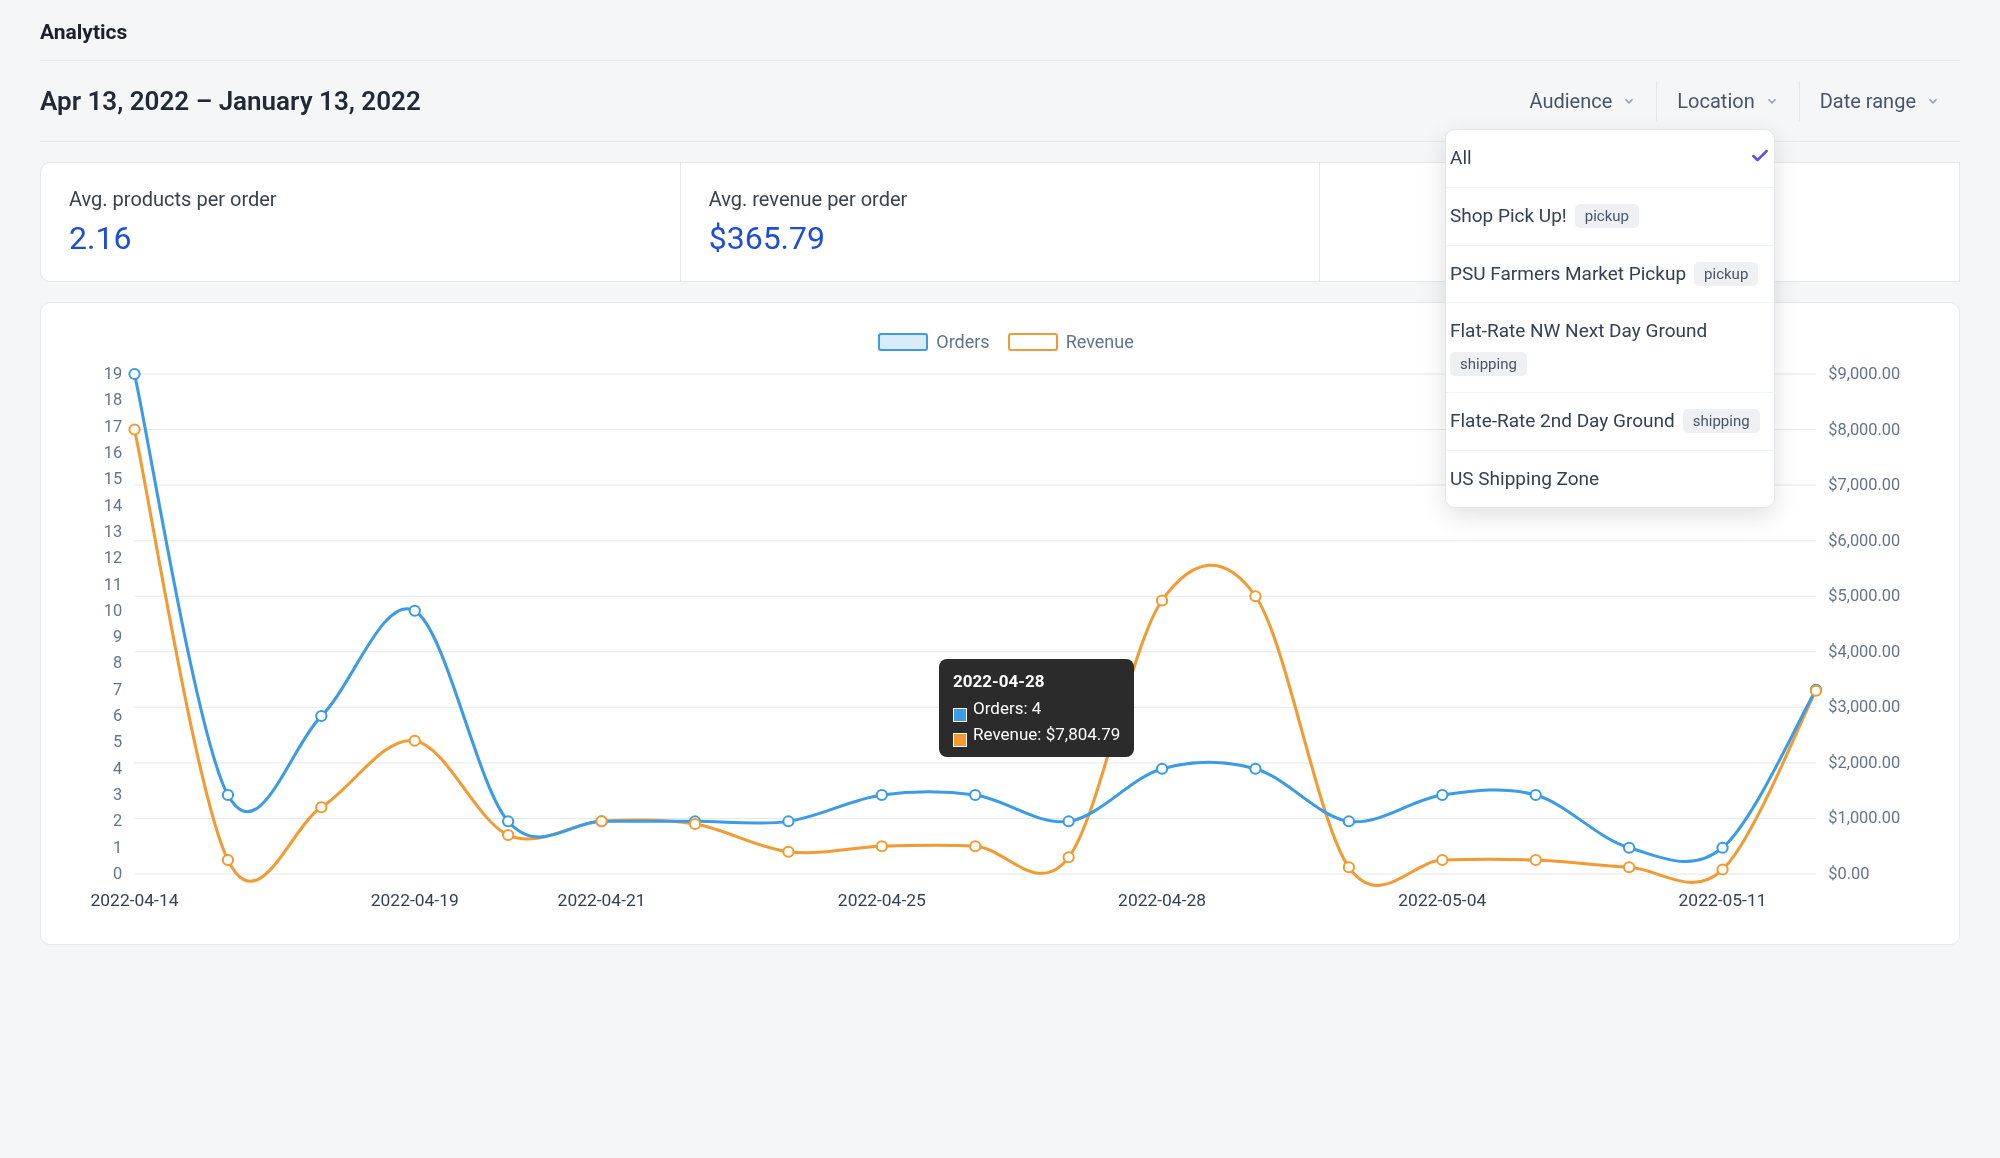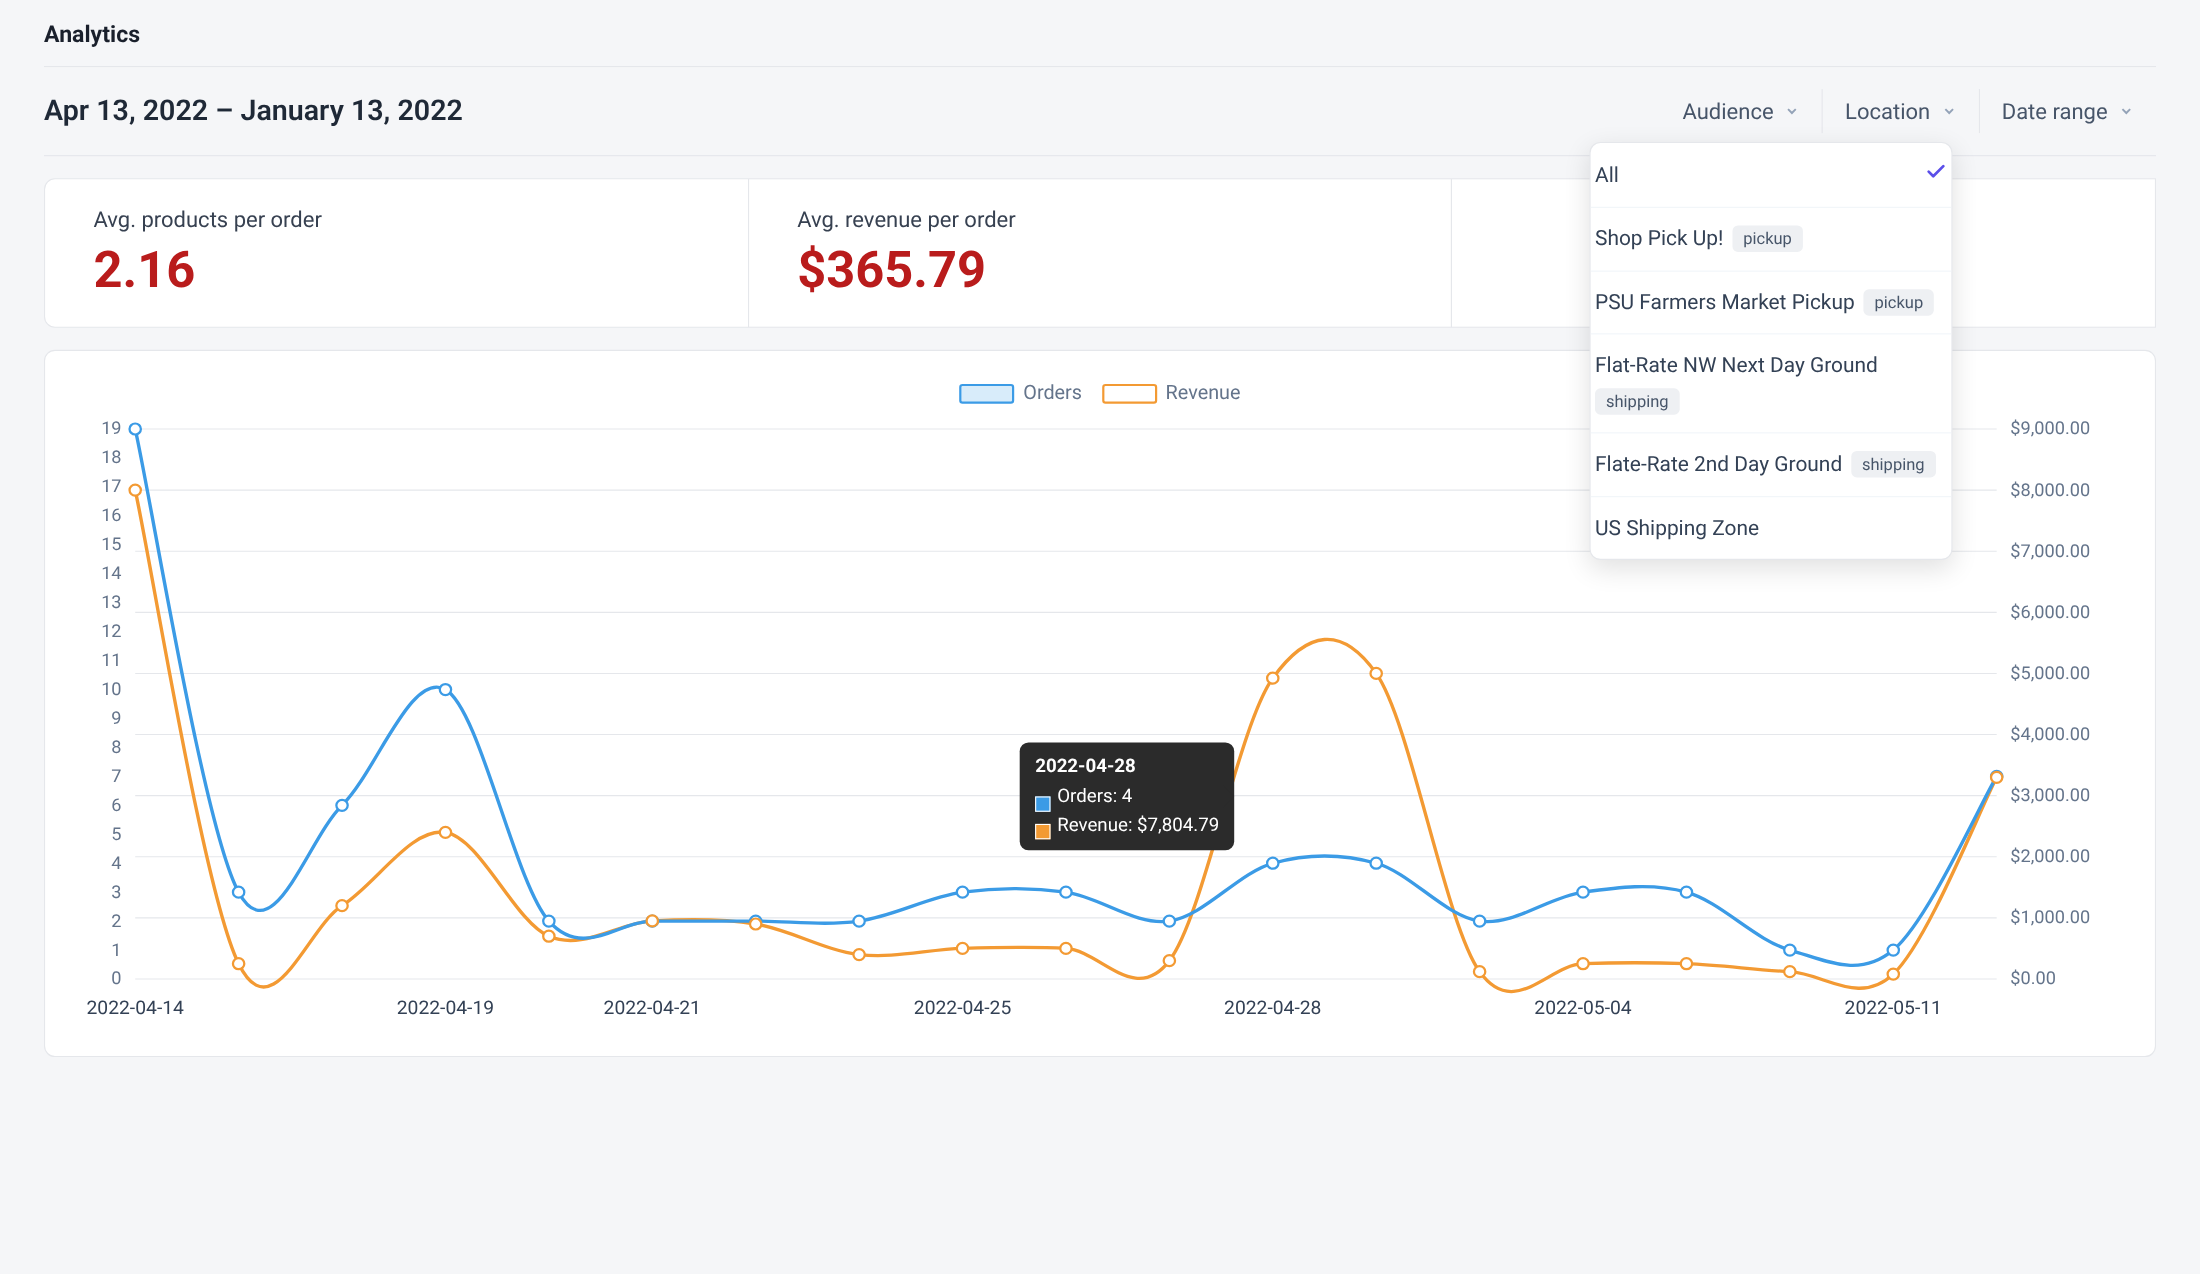--- a/index.html
+++ b/index.html
@@ -88,42 +88,42 @@
 .stats {
   display: flex;
   gap: 0;
   margin: 20px 0;
 }
 .stat-card {
   flex: 1;
   background: #fff;
   border: 1px solid #e5e7eb;
   border-radius: 10px;
-  padding: 24px 44px;
+  padding: 24px 28px;
 }
 .stat-card + .stat-card { margin-left: -1px; }
 .stat-card:first-child { border-top-right-radius: 0; border-bottom-right-radius: 0; }
 .stat-card:nth-child(2) { border-radius: 0; }
 .stat-card:nth-child(3) { border-radius: 0; }
 .stat-card:last-child { border-top-left-radius: 0; border-bottom-left-radius: 0; }
 .stat-label {
   font-size: 20px;
   color: #374151;
   margin-bottom: 8px;
 }
 .stat-value {
-  font-size: 46px;
-  font-weight: 700;
-  color: #b91c1c;
+  font-size: 32px;
+  font-weight: 400;
+  color: #1d4ed8;
 }
 .chart-card {
   background: #fff;
   border: 1px solid #e5e7eb;
   border-radius: 10px;
-  padding: 28px 20px 20px 20px;
+  padding: 28px 20px 20px 32px;
   position: relative;
 }
 .legend {
   display: flex;
   justify-content: center;
   gap: 18px;
   margin-bottom: 12px;
 }
 .legend-item {
   display: flex;

